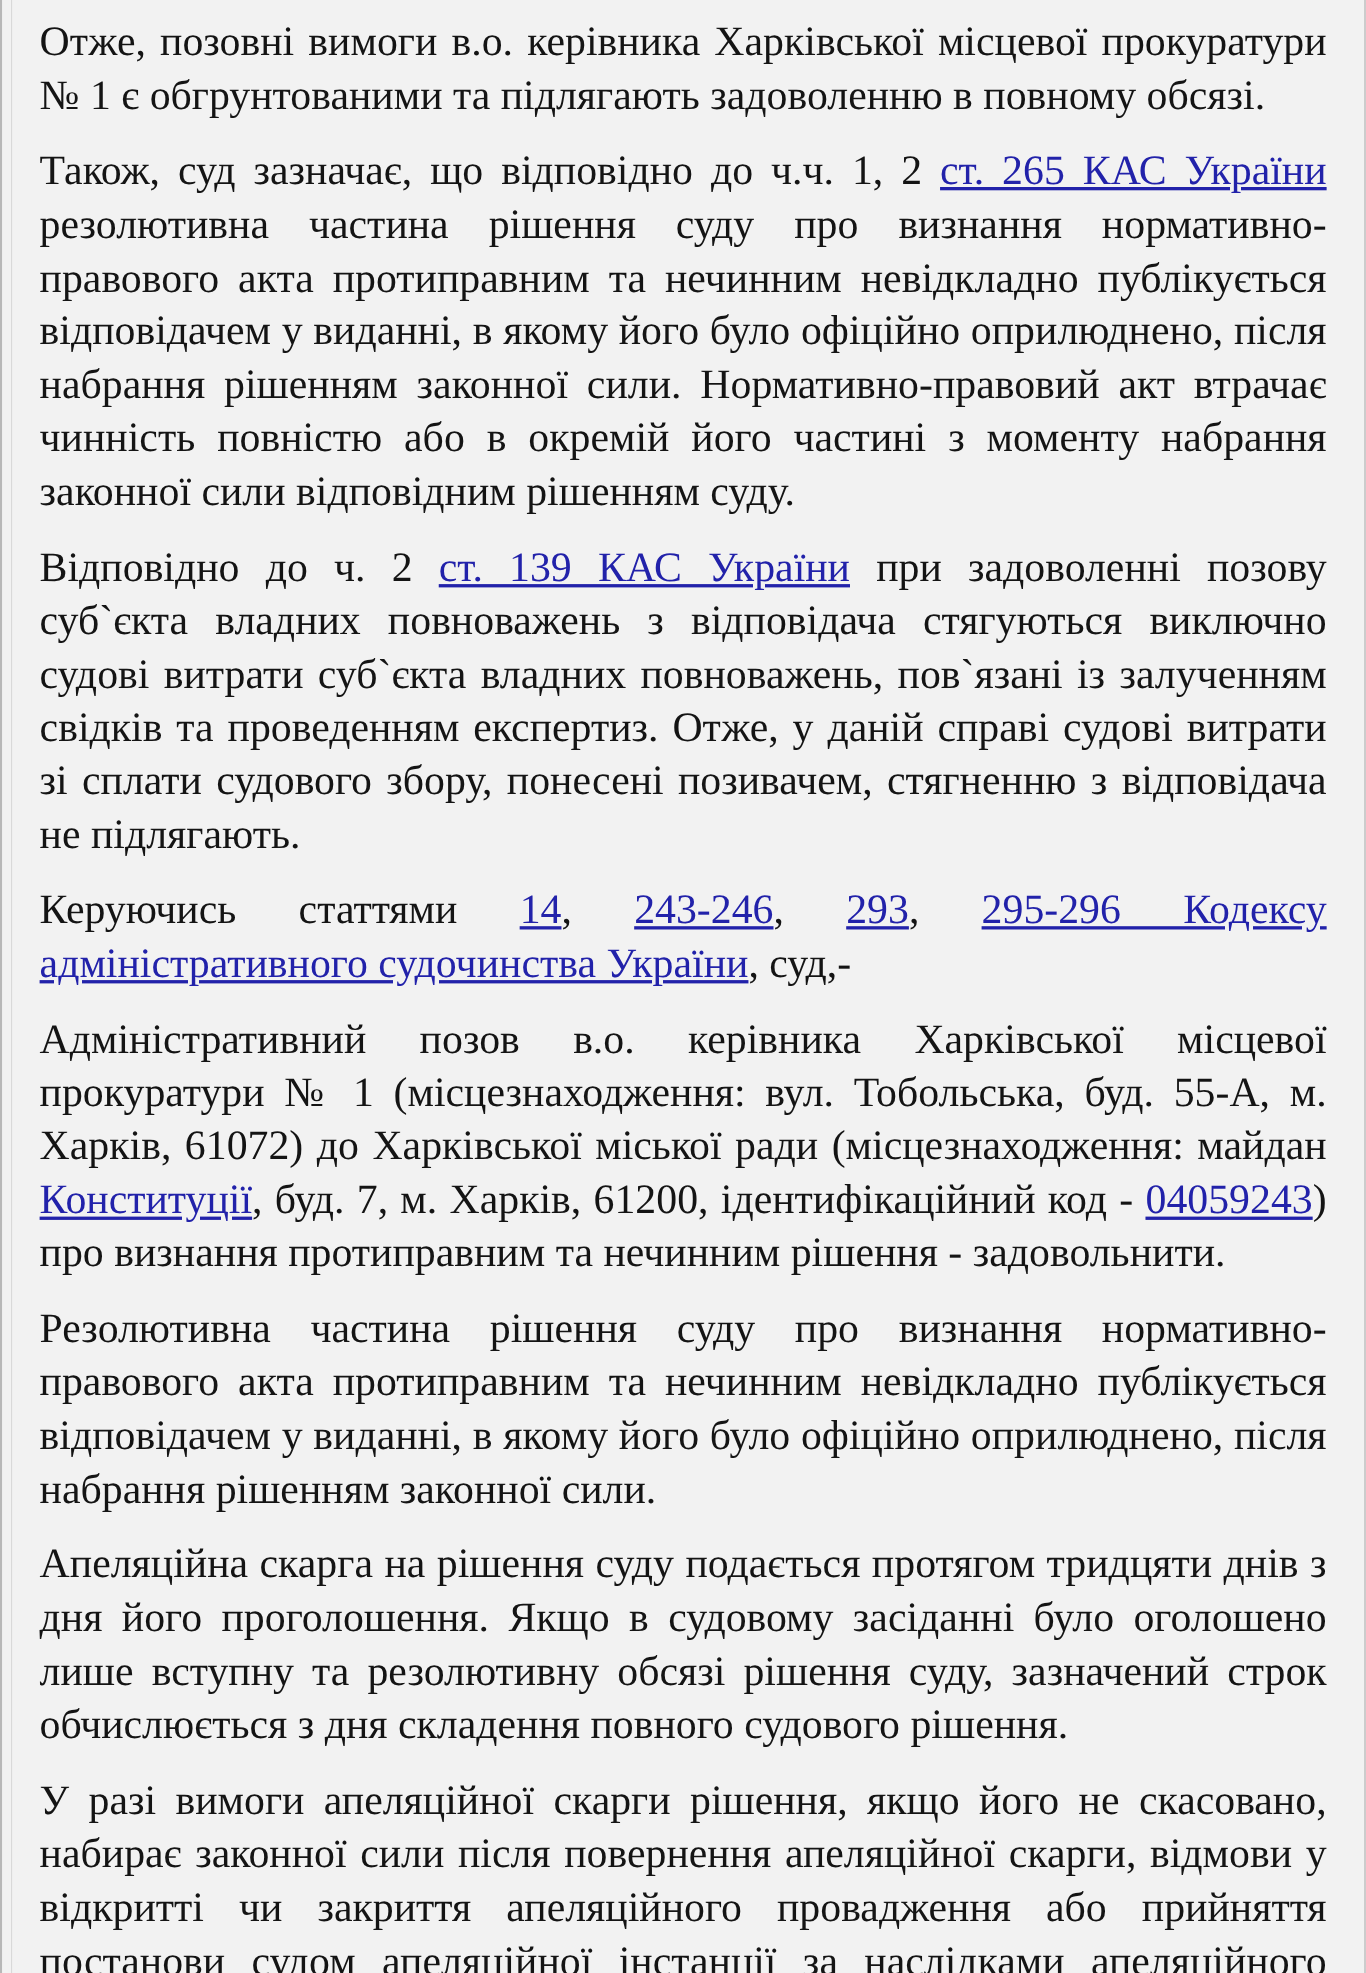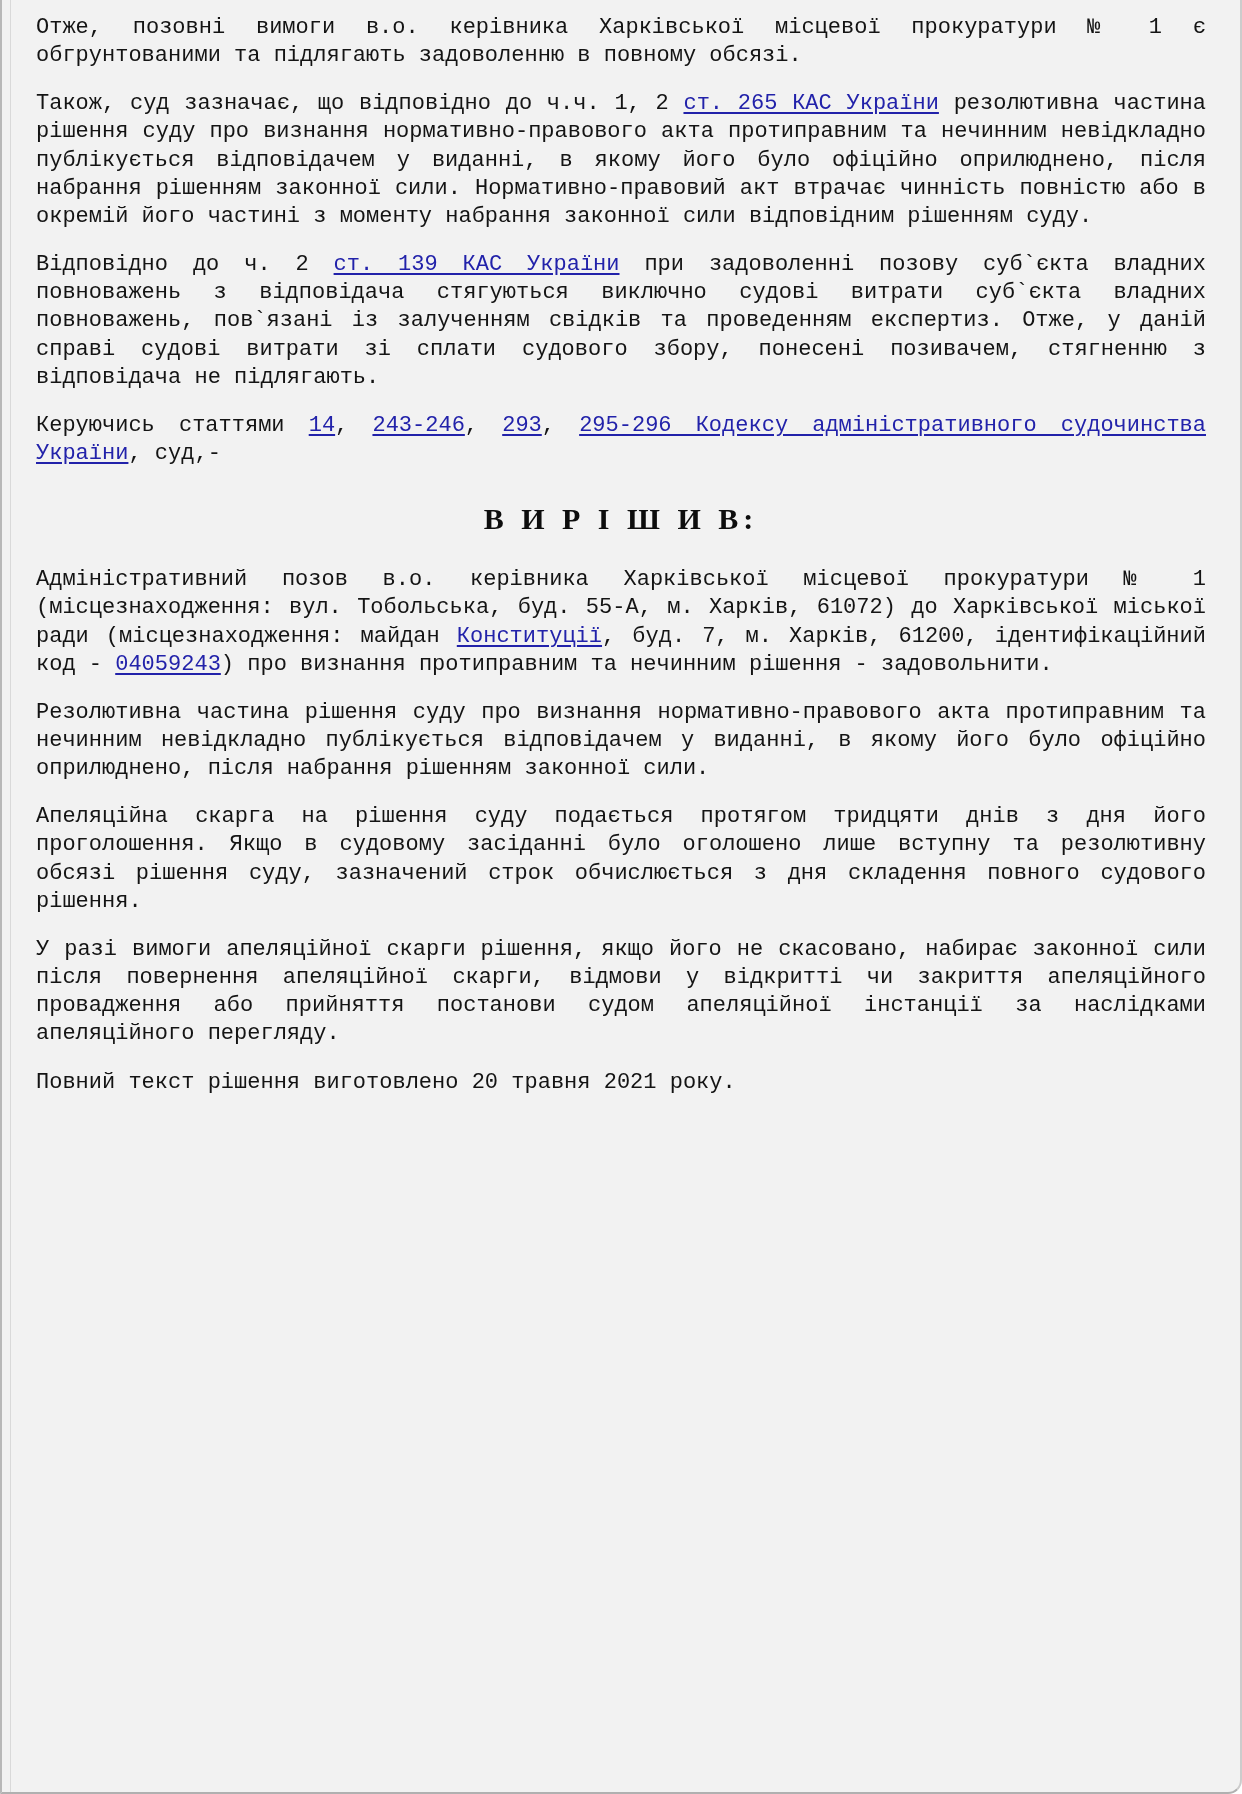--- a/index.html
+++ b/index.html
@@ -38,28 +38,27 @@
     background: #d9d9d9;
   }
 
   .doc-body {
     position: relative;
     color: #151515;
   }
 
   p.para {
     margin: 0 0 20px 0;
-    font-size: 22px;
+    font-size: 38px;
     line-height: 1.28;
     text-align: justify;
     text-justify: inter-word;
     letter-spacing: 0;
     color: #141414;
     hyphens: none;
-    font-family: Liberation Mono, monospace;
   }
   p.para:last-child { margin-bottom: 0; }
 
   
   p.para.left { text-align: left; }
 
   h2.ruling-heading {
     margin: 34px 0 30px 0;
     text-align: center;
     font-size: 30px;
@@ -78,20 +77,19 @@
 </head>
 <body>
 
 <div id="doc-card" style="background: rgb(242, 242, 242);">
   <div class="doc-body" style="color: rgb(20, 20, 20);">
 
   <p class="para"><span>Отже, позовні вимоги в.о. керівника Харківської місцевої прокуратури № 1 є обгрунтованими та підлягають задоволенню в повному обсязі.</span></p>
       <p class="para"><span>Також, суд зазначає, що відповідно до ч.ч. 1, 2 </span><a class="doclink" href="#" style="color: rgb(34, 34, 170);">ст. 265 КАС України</a><span> резолютивна частина рішення суду про визнання нормативно-правового акта протиправним та нечинним невідкладно публікується відповідачем у виданні, в якому його було офіційно оприлюднено, після набрання рішенням законної сили. Нормативно-правовий акт втрачає чинність повністю або в окремій його частині з моменту набрання законної сили відповідним рішенням суду.</span></p>
       <p class="para"><span>Відповідно до ч. 2 </span><a class="doclink" href="#" style="color: rgb(34, 34, 170);">ст. 139 КАС України</a><span> при задоволенні позову суб`єкта владних повноважень з відповідача стягуються виключно судові витрати суб`єкта владних повноважень, пов`язані із залученням свідків та проведенням експертиз. Отже, у даній справі судові витрати зі сплати судового збору, понесені позивачем, стягненню з відповідача не підлягають.</span></p>
       <p class="para"><span>Керуючись статтями </span><a class="doclink" href="#" style="color: rgb(34, 34, 170);">14</a><span>, </span><a class="doclink" href="#" style="color: rgb(34, 34, 170);">243-246</a><span>, </span><a class="doclink" href="#" style="color: rgb(34, 34, 170);">293</a><span>, </span><a class="doclink" href="#" style="color: rgb(34, 34, 170);">295-296 Кодексу адміністративного судочинства України</a><span>, суд,-</span></p>
-      <h2 class="ruling-heading">В И Р І Ш И В:</h2>
       <p class="para"><span>Адміністративний позов в.о. керівника Харківської місцевої прокуратури № 1 (місцезнаходження: вул. Тобольська, буд. 55-А, м. Харків, 61072) до Харківської міської ради (місцезнаходження: майдан </span><a class="doclink" href="#" style="color: rgb(34, 34, 170);">Конституції</a><span>, буд. 7, м. Харків, 61200, ідентифікаційний код - </span><a class="doclink" href="#" style="color: rgb(34, 34, 170);">04059243</a><span>) про визнання протиправним та нечинним рішення - задовольнити.</span></p>
       <p class="para"><span>Резолютивна частина рішення суду про визнання нормативно-правового акта протиправним та нечинним невідкладно публікується відповідачем у виданні, в якому його було офіційно оприлюднено, після набрання рішенням законної сили.</span></p>
       <p class="para"><span>Апеляційна скарга на рішення суду подається протягом тридцяти днів з дня його проголошення. Якщо в судовому засіданні було оголошено лише вступну та резолютивну обсязі рішення суду, зазначений строк обчислюється з дня складення повного судового рішення.</span></p>
       <p class="para"><span>У разі вимоги апеляційної скарги рішення, якщо його не скасовано, набирає законної сили після повернення апеляційної скарги, відмови у відкритті чи закриття апеляційного провадження або прийняття постанови судом апеляційної інстанції за наслідками апеляційного перегляду.</span></p>
       <p class="para left"><span>Повний текст рішення виготовлено 20 травня 2021 року.</span></p>
     </div>
 </div>
 
 </body></html>

